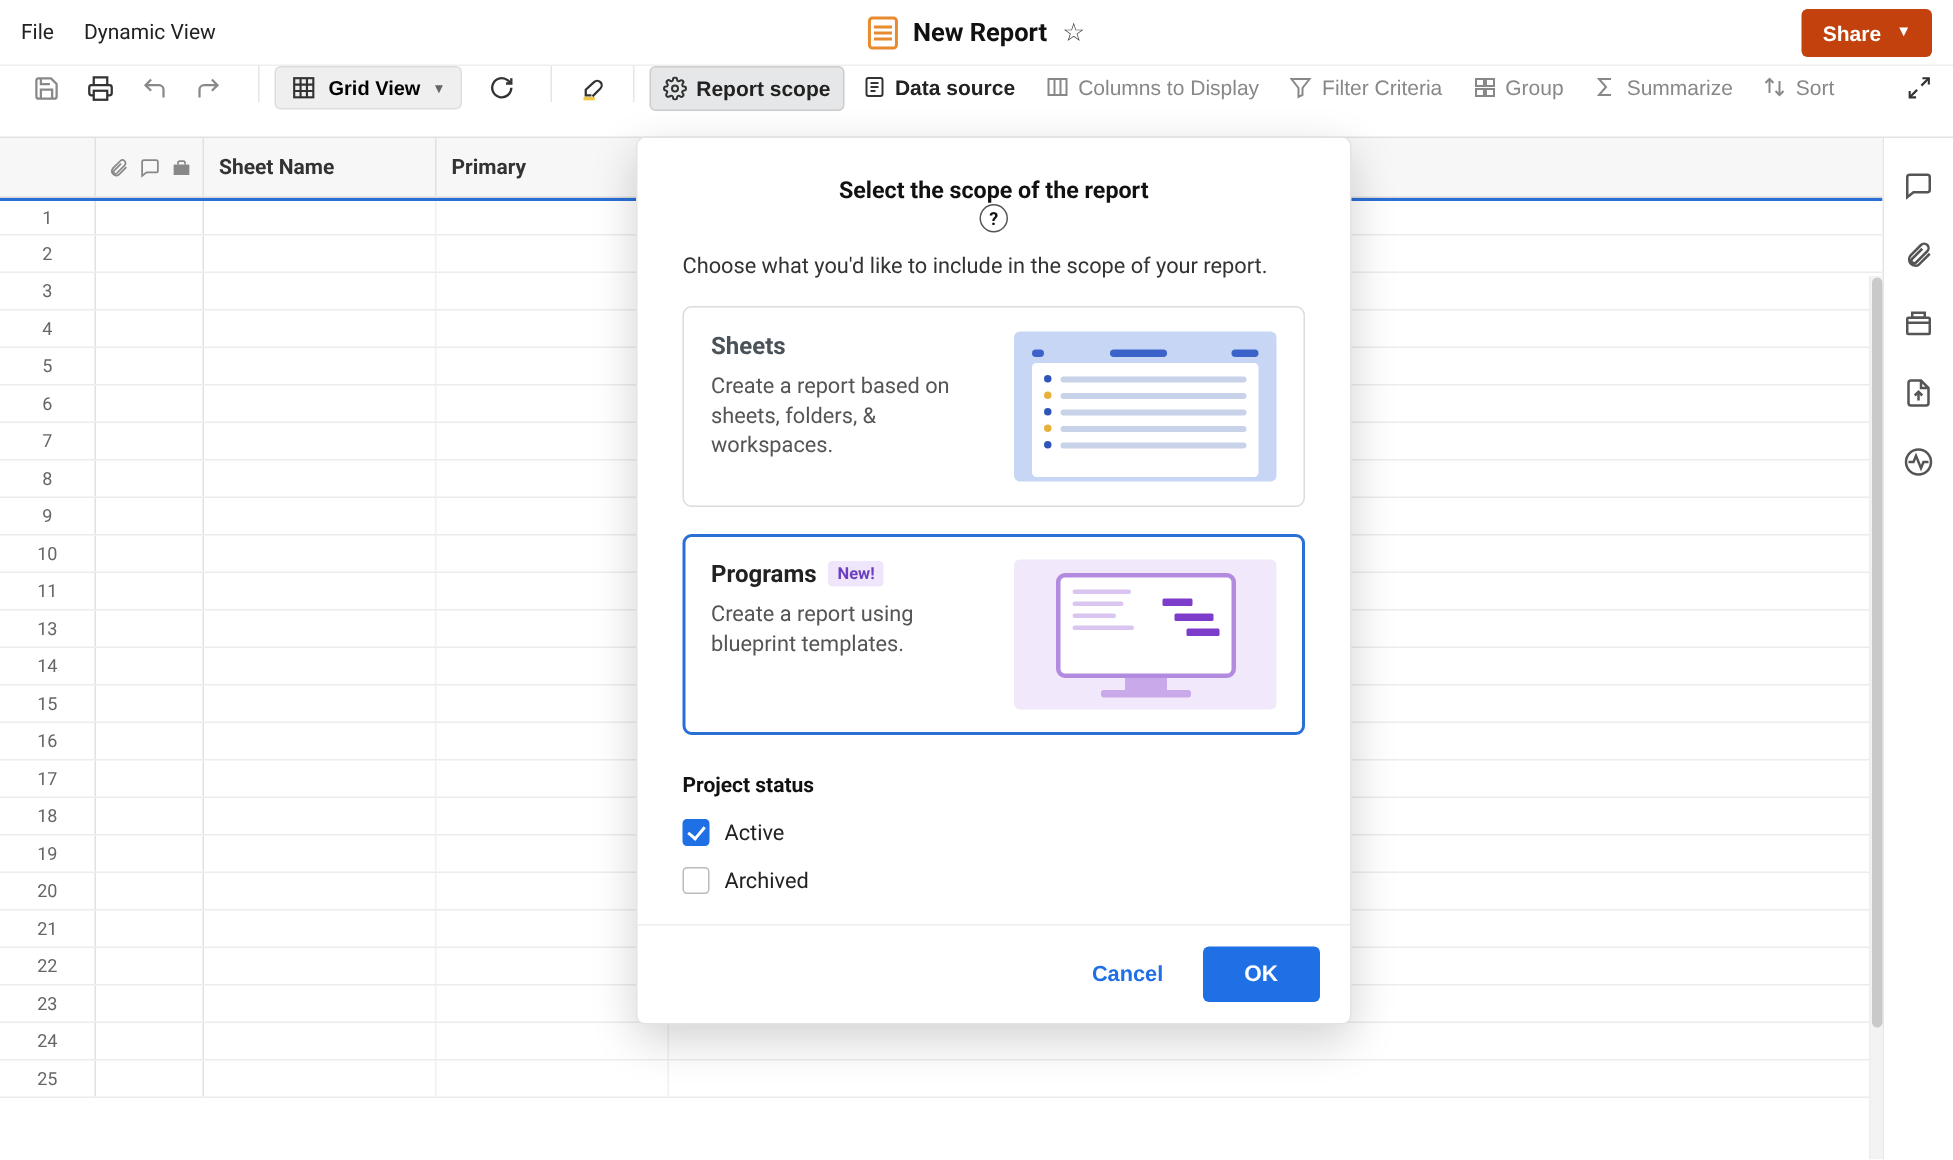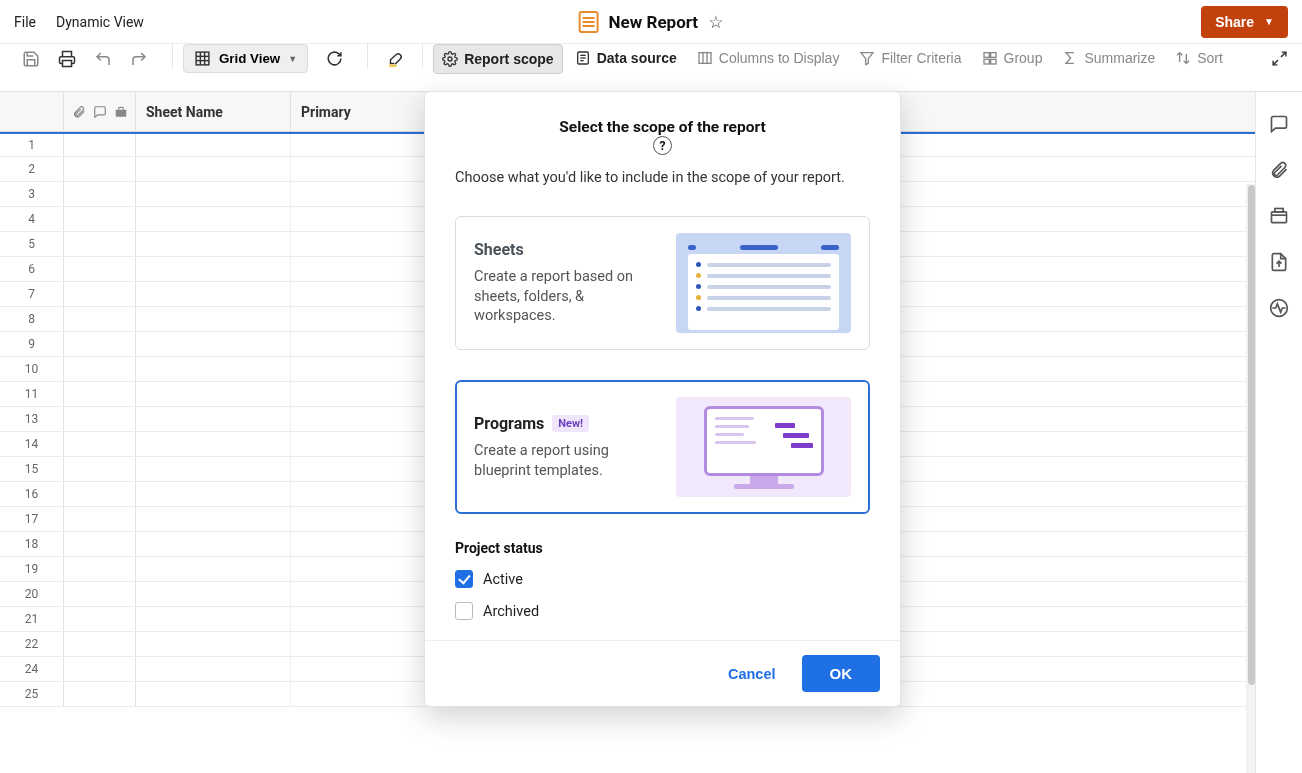--- a/index.html
+++ b/index.html
@@ -126,24 +126,23 @@
   z-index: 50;
   display:flex; flex-direction:column;
 }
 .pop-body { padding: 26px 30px 20px; }
 .pop-header { display:flex; justify-content:space-between; align-items:center;flex-direction:column; }
 .pop-title { font-size: 15.5px; font-weight:700; }
 .helpcircle { width:19px; height:19px; border:1.5px solid #555; border-radius:50%; display:flex; align-items:center; justify-content:center; font-size:12px; font-weight:700; cursor:pointer; }
 .pop-sub { margin-top:14px; font-size:14.5px; color:#333; }
 
 .card {
-  margin-top: 30px;
+  margin-top: 18px;
   border: 1px solid #d9dce0; border-radius: 6px;
   padding: 16px 18px; display:flex; gap:16px; cursor:pointer;
-  align-items:center;
 }
 .card.selected { border: 2px solid #2a6fd6; padding: 15px 17px; }
 .card .ctext { flex:1; }
 .card .ctitle { font-size:16px; font-weight:700; color:#4a5259; display:flex; align-items:center; gap:8px;}
 .card.selected .ctitle { color:#222; }
 .card .cdesc { margin-top:8px; font-size:14.5px; color:#555; line-height:1.35; }
 .badge { background:#efe6fb; color:#6b3fbf; font-size:11px; font-weight:700; padding:2px 6px; border-radius:3px; }
 
 .illu { width: 175px; height: 100px; border-radius:4px; flex-shrink:0; }
 .illu-sheets { background:#c8d6f5; position:relative; padding:12px; }
@@ -494,20 +493,26 @@
           <div class="cell"></div>
         </div>
         <div class="row">
           <div class="num">21</div>
           <div class="ic"></div>
           <div class="cell"></div>
           <div class="cell"></div>
         </div>
         <div class="row">
           <div class="num">22</div>
+          <div class="ic"></div>
+          <div class="cell"></div>
+          <div class="cell"></div>
+        </div>
+        <div class="row">
+          <div class="num">23</div>
           <div class="ic"></div>
           <div class="cell"></div>
           <div class="cell"></div>
         </div>
         <div class="row">
           <div class="num">24</div>
           <div class="ic"></div>
           <div class="cell"></div>
           <div class="cell"></div>
         </div>

